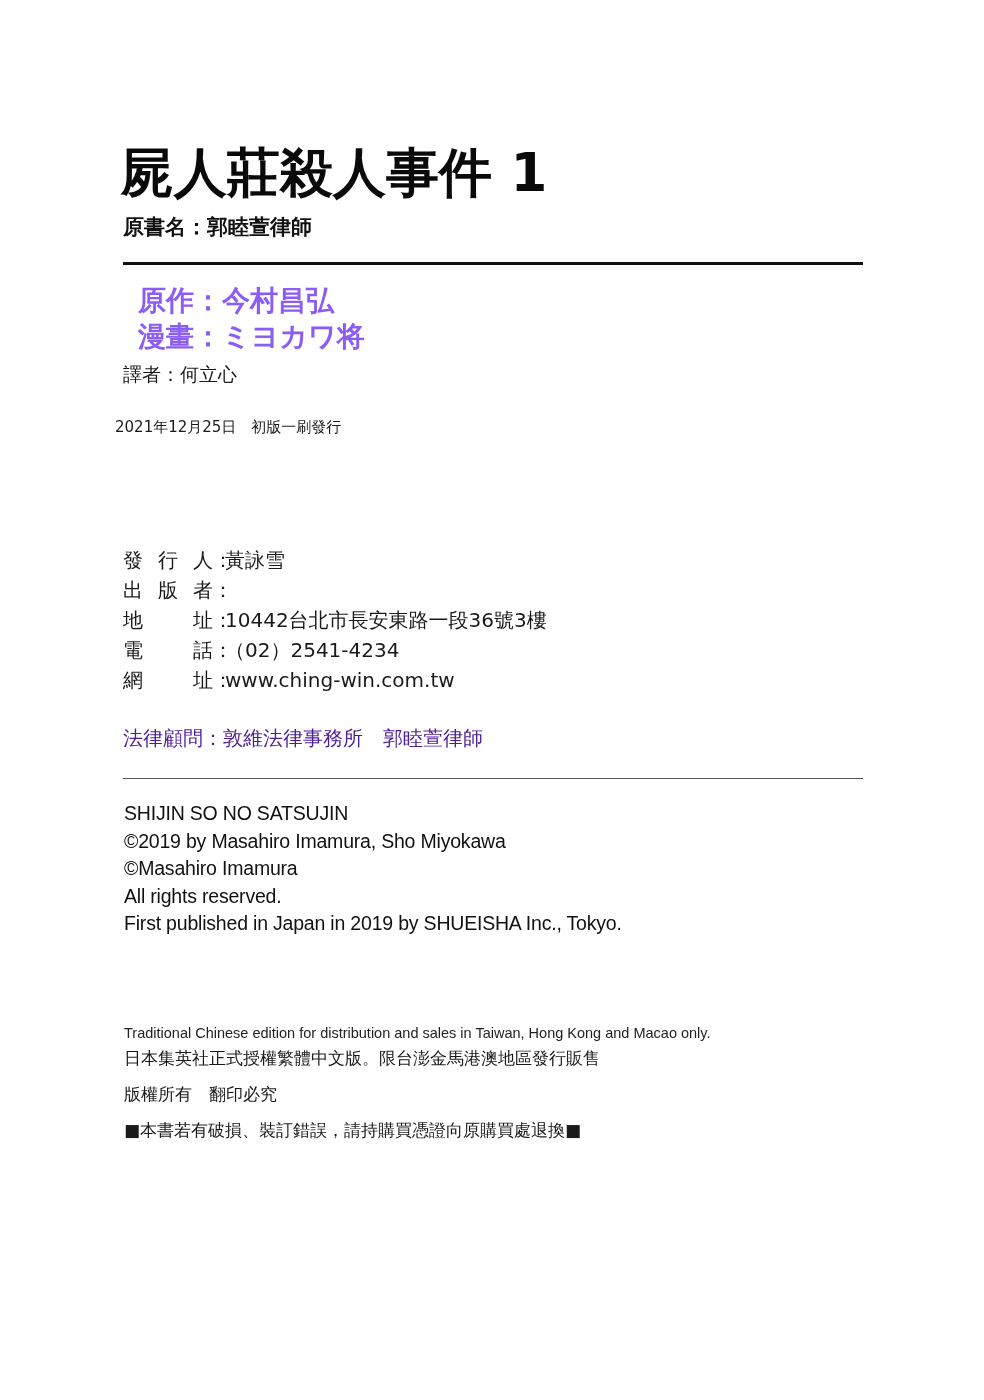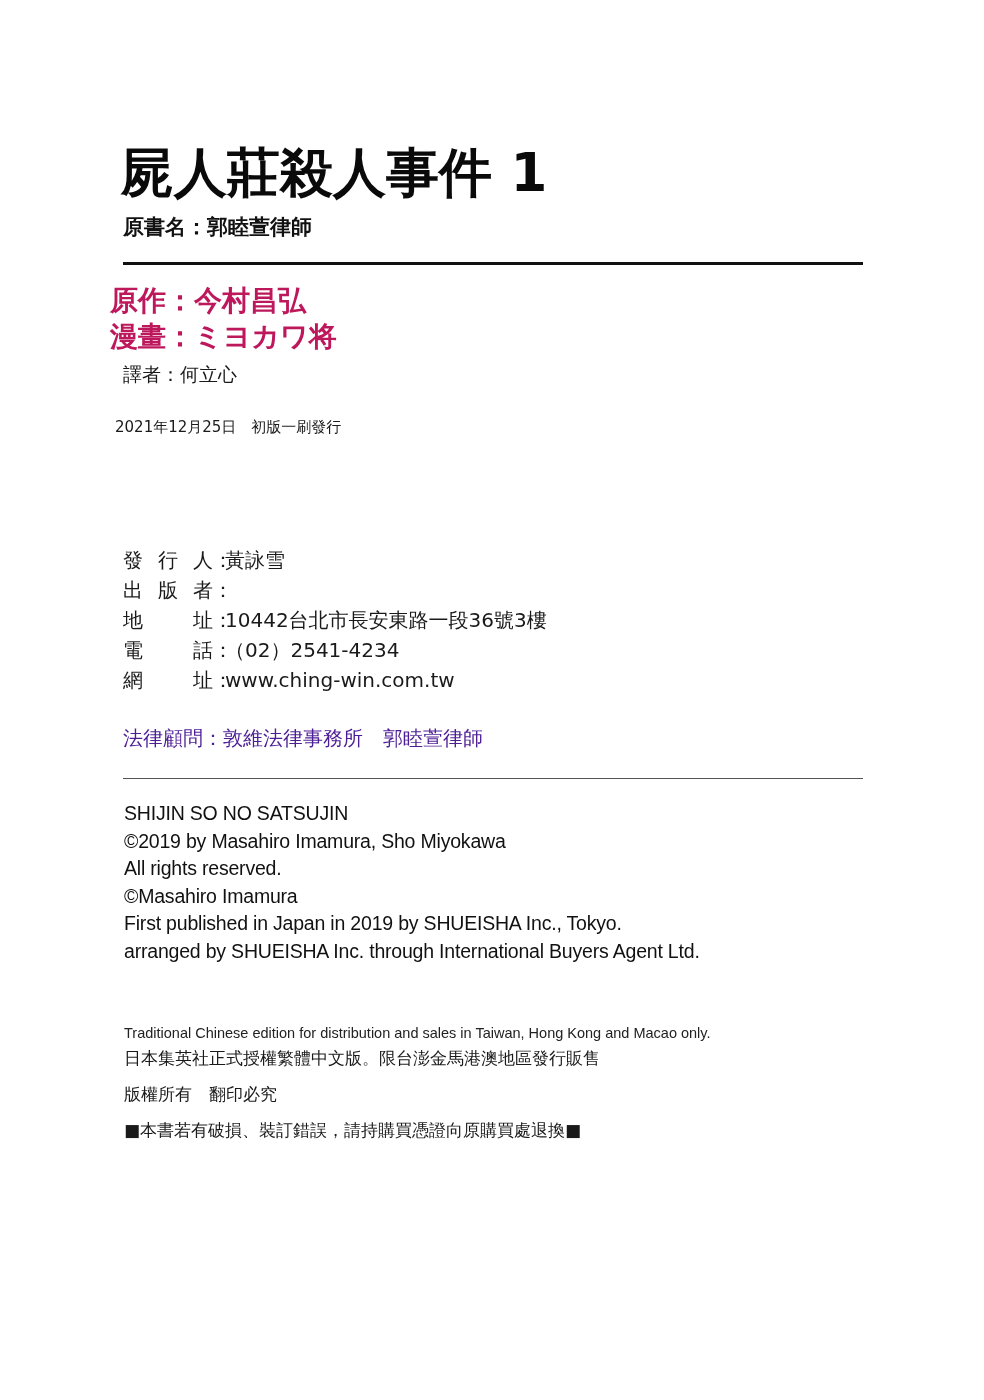--- a/index.html
+++ b/index.html
@@ -24,22 +24,22 @@
     }
     .orig-title {
       left: 123px; top: 212px;
       font-size: 21px; font-weight: bold; line-height: 30px; color: #111;
     }
     .rule-thick {
       left: 123px; top: 262px; width: 740px; height: 3px;
       background: #111;
     }
     .credit-big {
-      left: 110px;
-      font-size: 28px; font-weight: bold; line-height: 36px; color: #be185d;
+      left: 138px;
+      font-size: 28px; font-weight: bold; line-height: 36px; color: #8b5cf6;
     }
     .credit-author { top: 283px; }
     .credit-artist { top: 319px; }
     .credit-small {
       left: 123px; top: 360px;
       font-size: 19px; line-height: 28px; color: #1a1a1a;
     }
     .pubdate {
       left: 115px; top: 412px;
       font-size: 15px; line-height: 30px; color: #1a1a1a;
@@ -125,22 +125,21 @@
   </div>
 </div>
 
 <div class="abs legal">法律顧問：敦維法律事務所　郭睦萱律師</div>
 
 <div class="abs rule-thin"></div>
 
 <div class="abs copyright">
   <div>SHIJIN SO NO SATSUJIN</div>
   <div>©2019 by Masahiro Imamura, Sho Miyokawa</div>
+  <div>©Masahiro Imamura</div>
   <div>All rights reserved.</div>
-  <div>©Masahiro Imamura</div>
   <div>First published in Japan in 2019 by SHUEISHA Inc., Tokyo.</div>
-  <div>arranged by SHUEISHA Inc. through International Buyers Agent Ltd.</div>
 </div>
 
 <div class="abs footer-en">Traditional Chinese edition for distribution and sales in Taiwan, Hong Kong and Macao only.</div>
 <div class="abs footer-zh">日本集英社正式授權繁體中文版。限台澎金馬港澳地區發行販售</div>
 <div class="abs footer-rights">版權所有　翻印必究</div>
 <div class="abs footer-notice">■本書若有破損、裝訂錯誤，請持購買憑證向原購買處退換■</div>
 
 </body></html>

